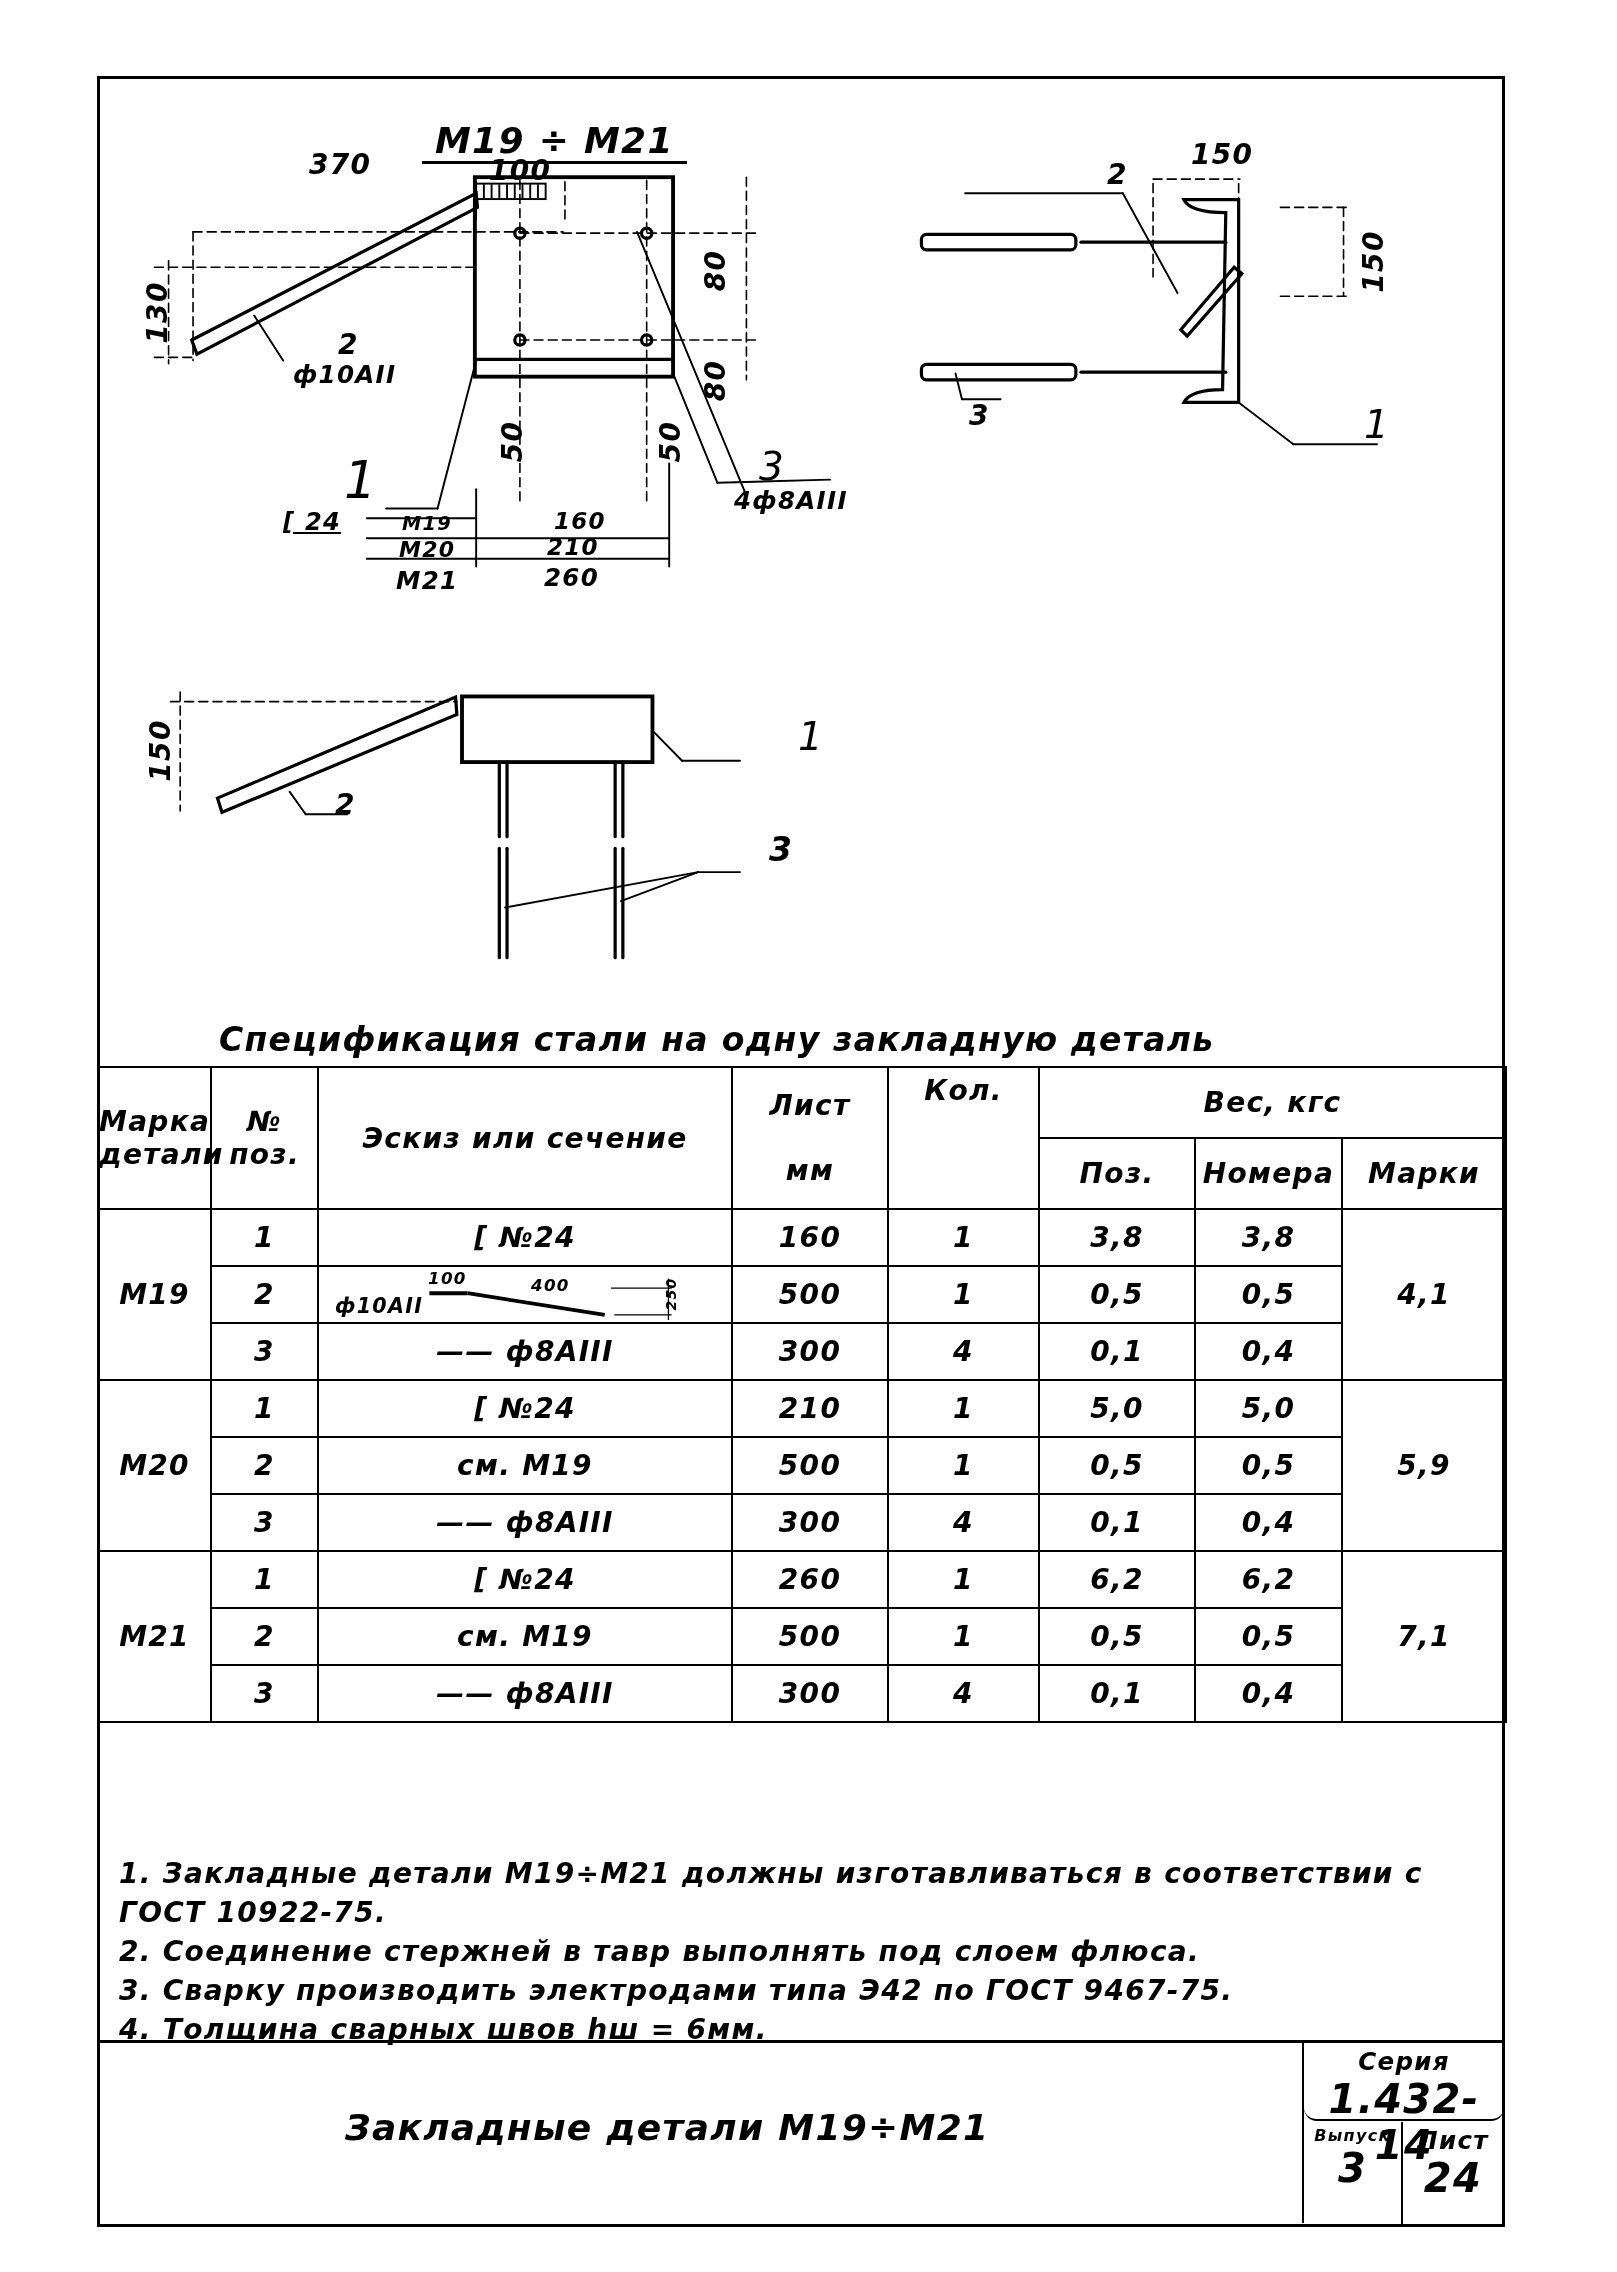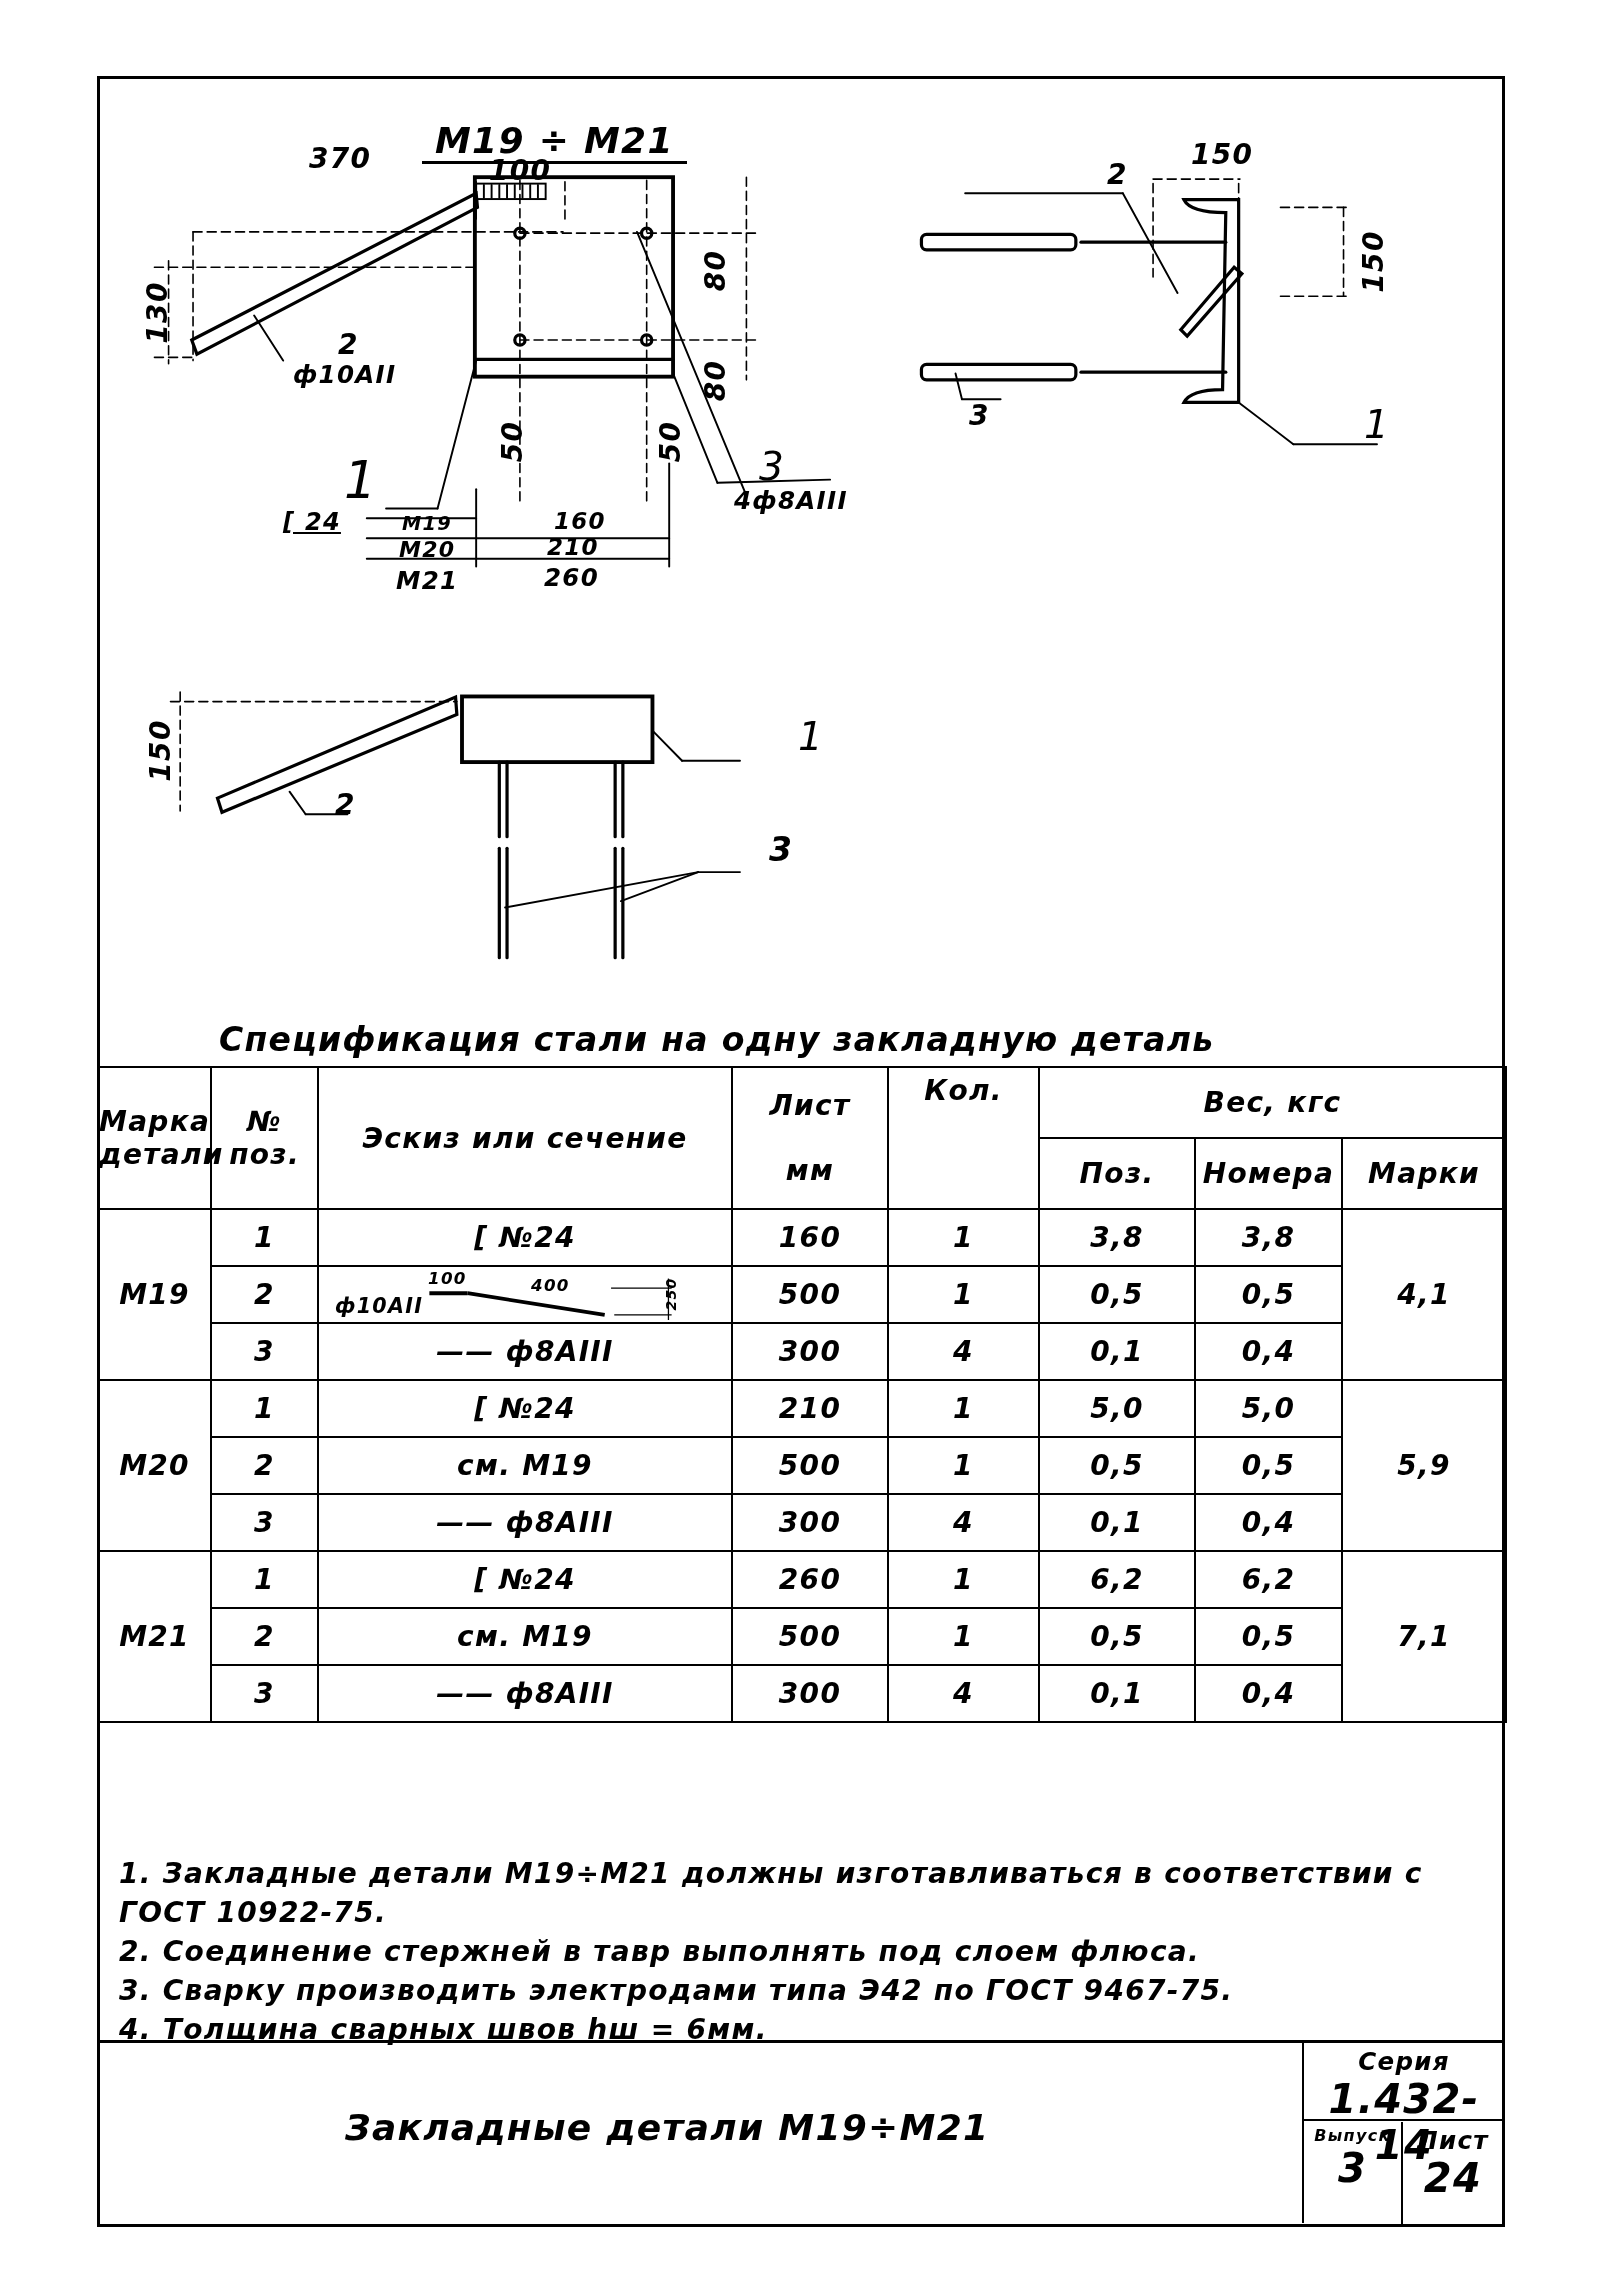--- a/index.html
+++ b/index.html
@@ -21,21 +21,21 @@
   .notes { position: absolute; left: 119px; top: 1854px; width: 1371px; font-size: 28px; line-height: 39px; }
   .notes div { white-space: nowrap; }
   .titleblock { position: absolute; left: 97px; top: 2040px; width: 1408px; height: 187px;
                 border: 3.2px solid #000; box-sizing: border-box; }
   .tb-tk { position: absolute; left: 0; top: 0; width: 116px; height: 180px; border-right: 2.6px solid #000; }
   .tb-tk .logo { position: absolute; left: 6.4px; top: 19.3px; font-family: "DejaVu Serif", serif;
                  font-size: 84px; letter-spacing: -3.9px; font-weight: normal; }
   .tb-tk .year { position: absolute; left: 13px; top: 126px; font-size: 32px; }
   .tb-title { position: absolute; left: 245px; top: 64px; font-size: 36px; }
   .tb-right { position: absolute; left: 1202px; top: 0; width: 200px; height: 180px; border-left: 2.6px solid #000; }
-  .tb-series { position: absolute; left: 0; top: 0; width: 200px; height: 76px; border-bottom: 2.6px solid #000; text-align: center; }
+  .tb-series { position: absolute; left: 0; top: 0; width: 200px; height: 76px; border-bottom: 2.6px solid #000; text-align: center; border-radius: 13px; }
   .tb-issue { position: absolute; left: 0; top: 79px; width: 97px; height: 102px; border-right: 2.6px solid #000; text-align: center; }
   .tb-sheet { position: absolute; left: 99px; top: 79px; width: 100px; height: 102px; text-align: center; }
   .tb-label { font-size: 24.5px; display: block; margin-top: 3.9px; }
   .tb-val { font-size: 40px; display: block; }
   .lbl { position: absolute; font-size: 28px; }
 </style>
 </head>
 <body>
 
 <div class="frame"></div>
@@ -142,21 +142,21 @@
     <line x1="1060" y1="1182" x2="1150" y2="1182"></line>
     <line x1="450" y1="1230" x2="475" y2="1265"></line>
     <line x1="475" y1="1265" x2="540" y2="1265"></line>
     <line x1="785" y1="1410" x2="1085" y2="1355"></line>
     <line x1="965" y1="1400" x2="1085" y2="1355"></line>
     <line x1="1085" y1="1355" x2="1150" y2="1355"></line>
   </g>
 </svg>
 
 <div class="abs hand" style="left:422px;top:120px;font-size:36px;border-bottom:3.2px solid #000;padding:0 13px;">М19 ÷ М21</div>
-<div class="abs hand lbl" style="left:309px;top:142px;">370</div>
+<div class="abs hand lbl" style="left:309px;top:148px;">370</div>
 <div class="abs hand lbl" style="left:489px;top:154px;">100</div>
 <div class="abs hand lbl" style="left:126px;top:296px;transform:rotate(-90deg);">130</div>
 <div class="abs hand lbl" style="left:695px;top:254px;transform:rotate(-90deg);">80</div>
 <div class="abs hand lbl" style="left:695px;top:364px;transform:rotate(-90deg);">80</div>
 <div class="abs hand lbl" style="left:492px;top:425px;transform:rotate(-90deg);">50</div>
 <div class="abs hand lbl" style="left:650px;top:425px;transform:rotate(-90deg);">50</div>
 <div class="abs hand lbl" style="left:338px;top:328px;">2</div>
 <div class="abs hand lbl" style="left:293px;top:360px;font-size:24.5px;">ф10АII</div>
 <div class="abs hand lbl" style="left:344px;top:451px;font-size:51px;font-weight:normal;">1</div>
 <div class="abs hand lbl" style="left:283px;top:508px;font-size:24px;text-decoration:underline;">[ 24</div>

